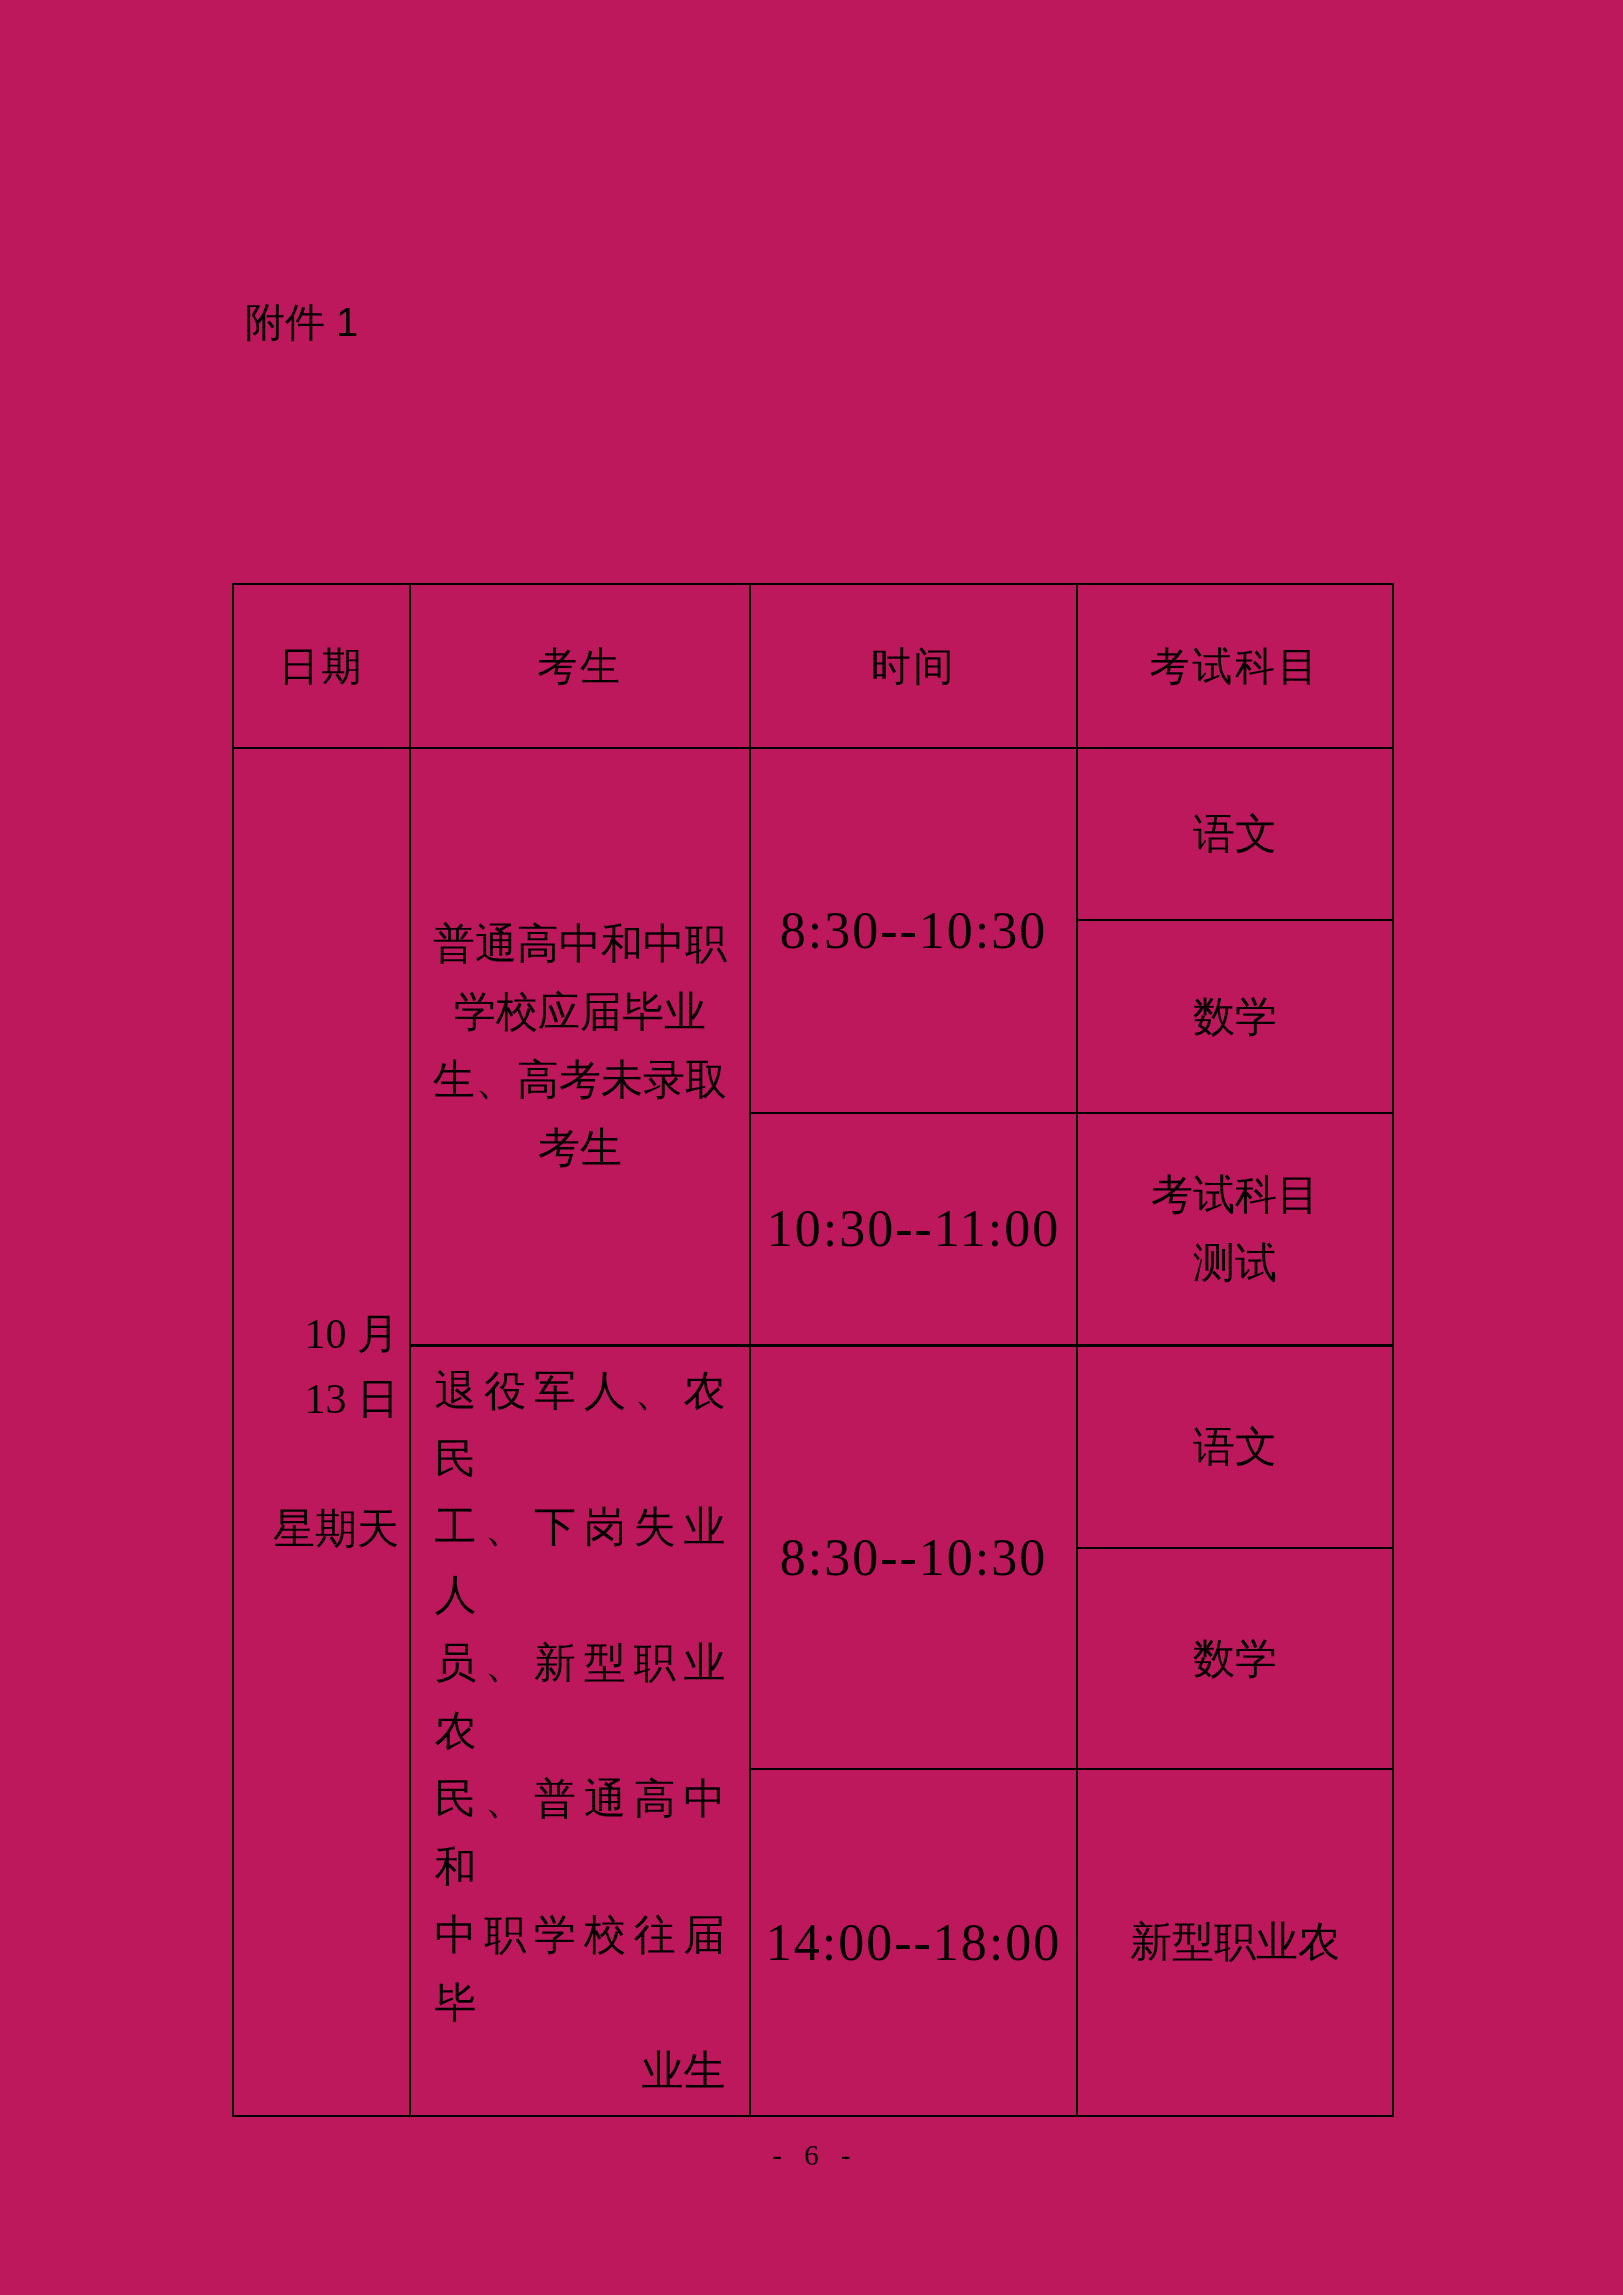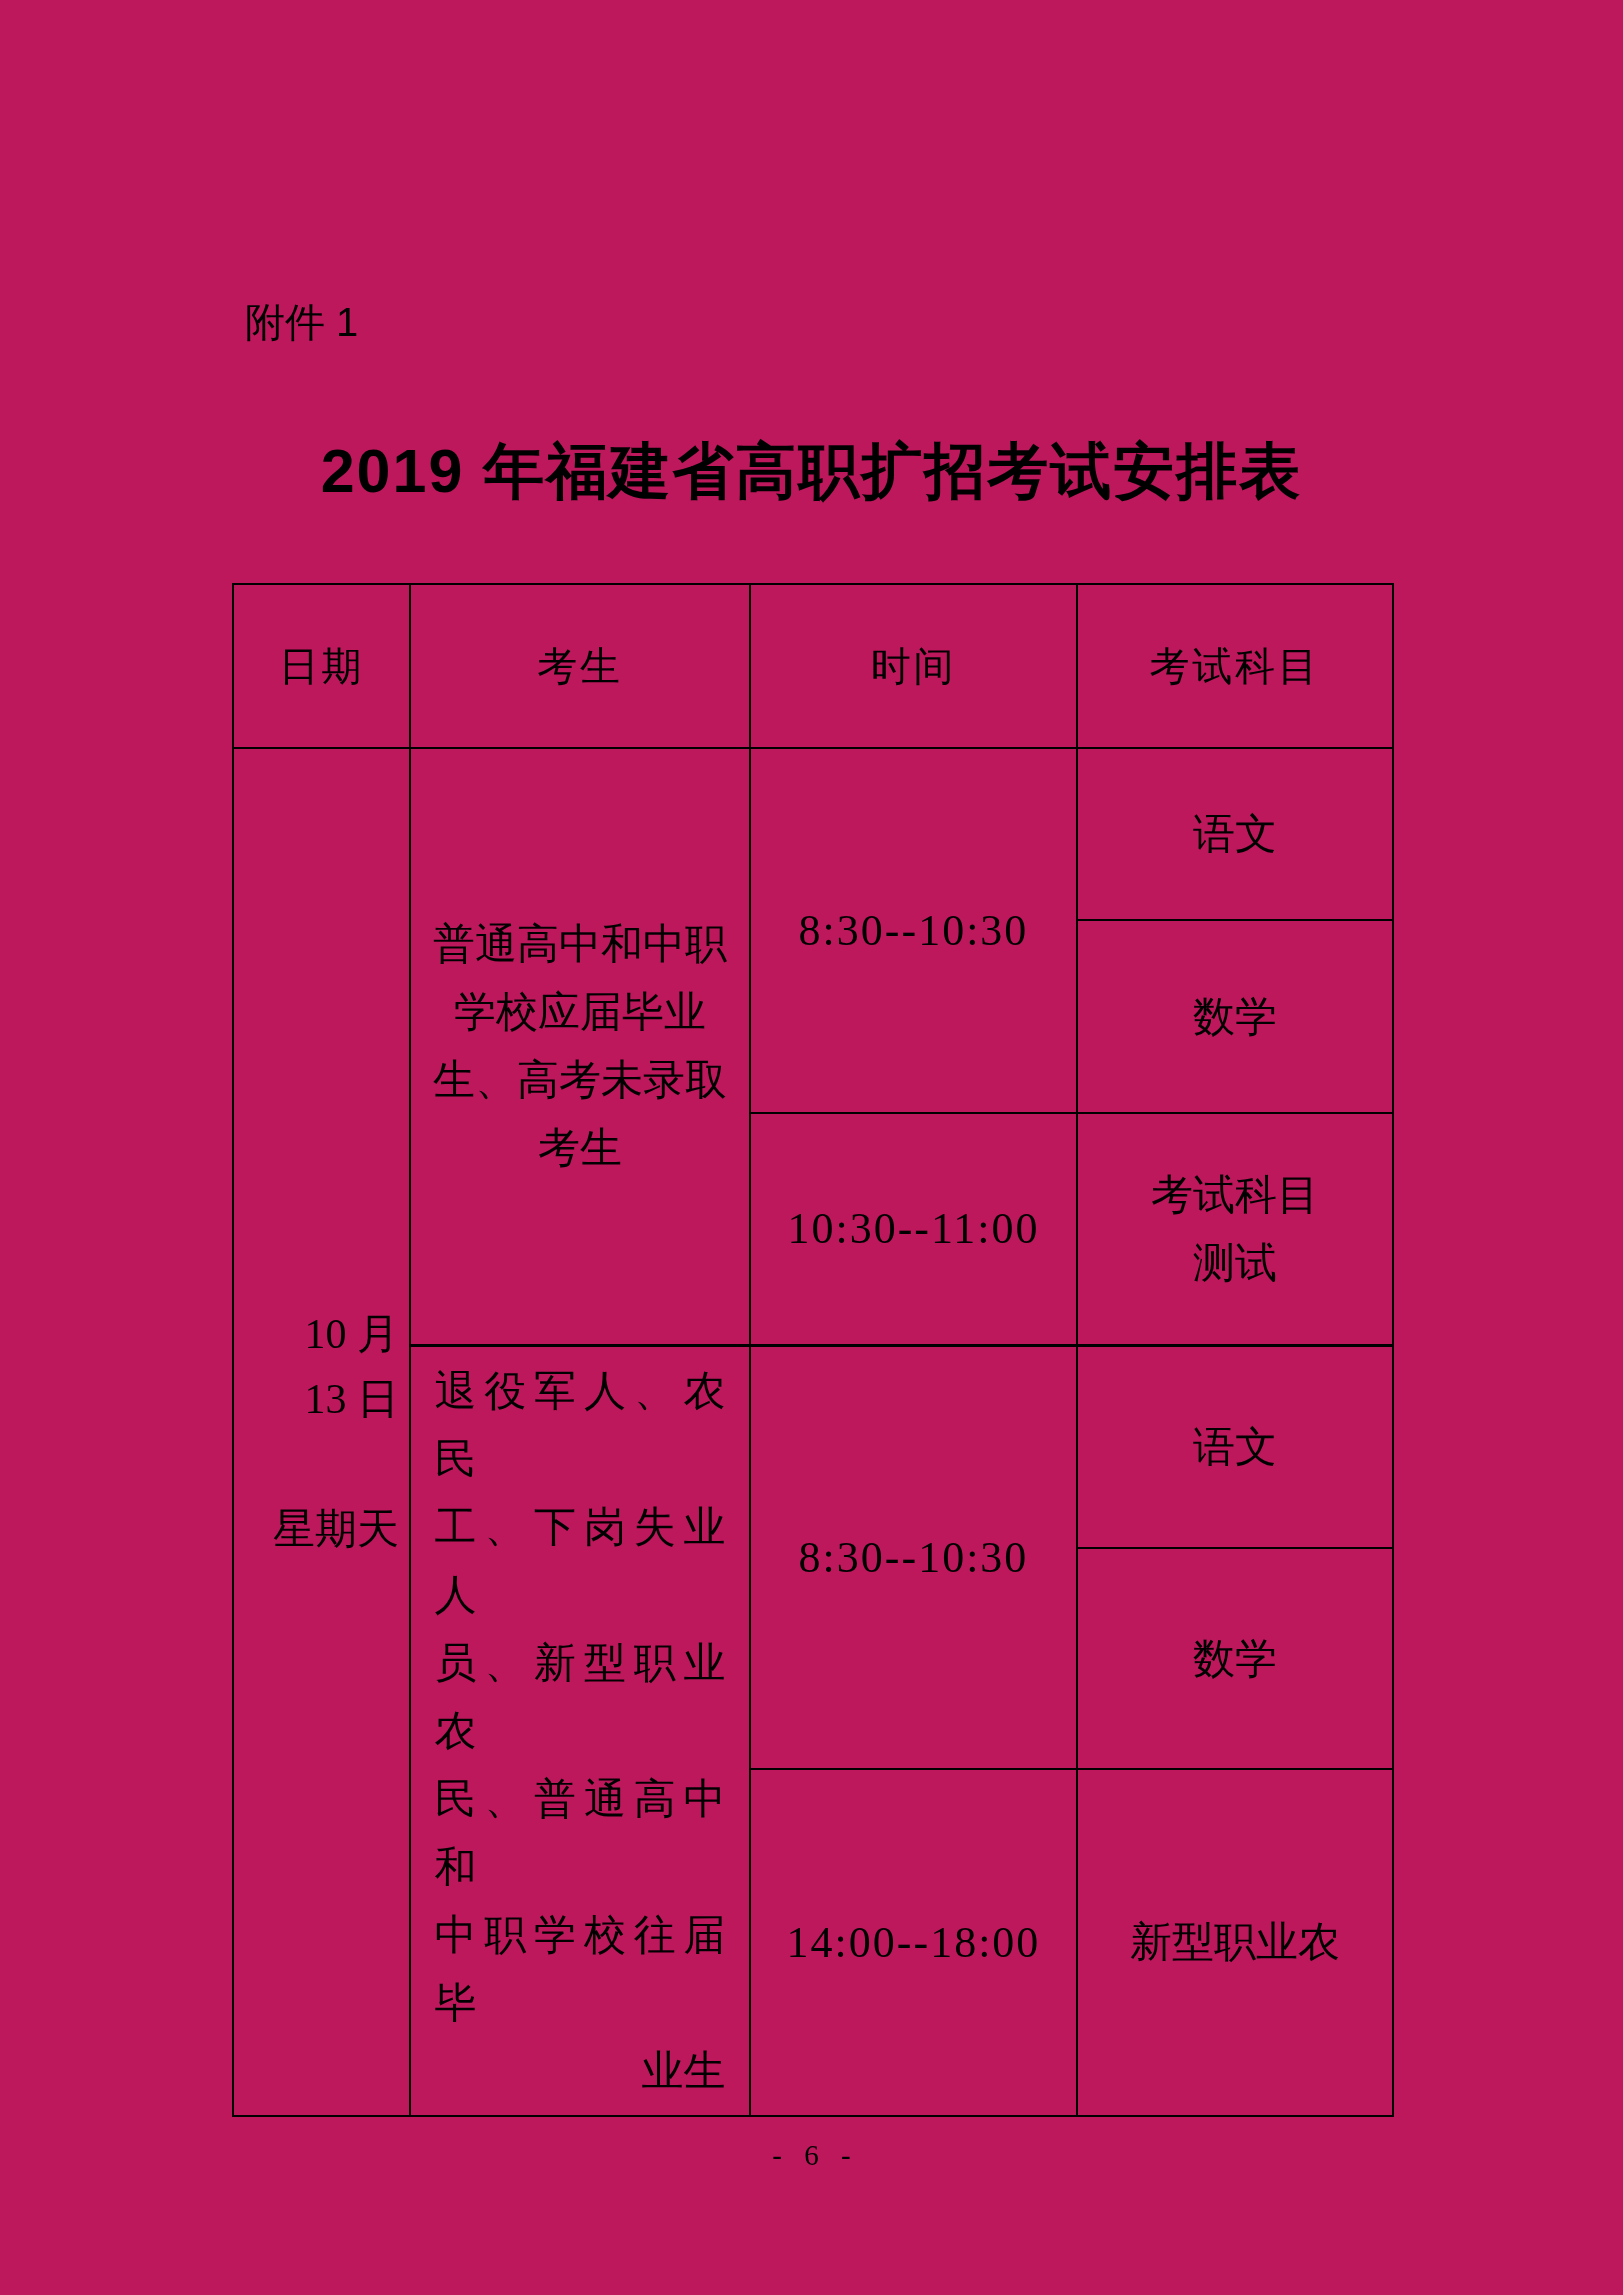--- a/index.html
+++ b/index.html
@@ -74,21 +74,21 @@
     letter-spacing: 2.7px;
   }
 
   td.cell-cjk {
     font-size: 42px;
     line-height: 68px;
   }
   .pre { white-space: pre-line; }
 
   td.cell-time {
-    font-size: 44px;
+    font-size: 52px;
     letter-spacing: 2px;
   }
 
   .date-stack { text-align: right; }
   .date-monthday {
     font-size: 42px;
     line-height: 65px;
     white-space: pre-line;
   }
   .date-weekday {
@@ -128,21 +128,20 @@
     color: #000;
   }
 </style>
 </head>
 <body>
 
 <div class="page">
 
   <div class="attachment-label">附件 1</div>
 
-  <div class="doc-title">2019 年福建省高职扩招考试安排表</div>
 
   <table class="schedule">
     <colgroup>
       <col class="c-date">
       <col class="c-cand">
       <col class="c-time">
       <col class="c-subj">
     </colgroup>
 
     <tbody>

